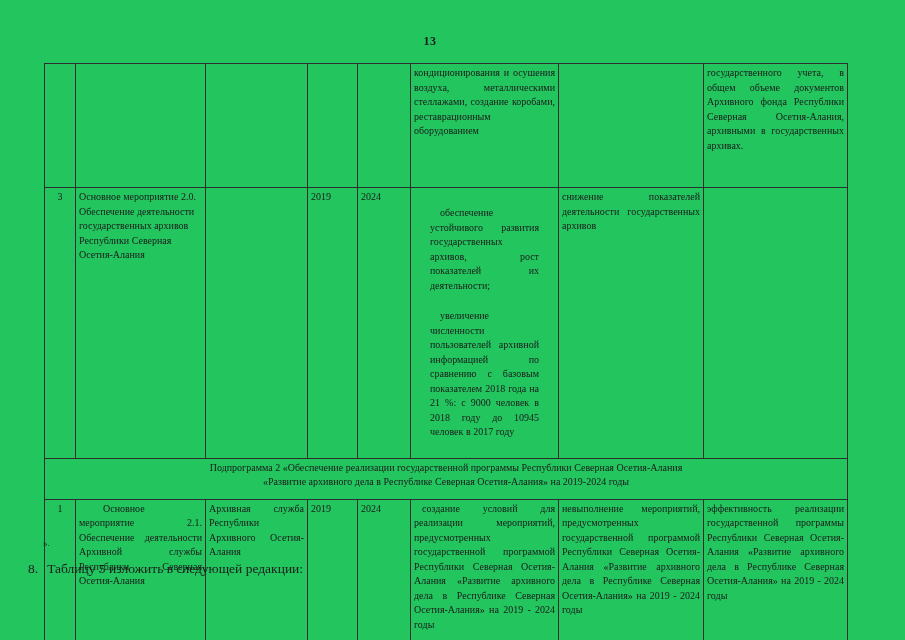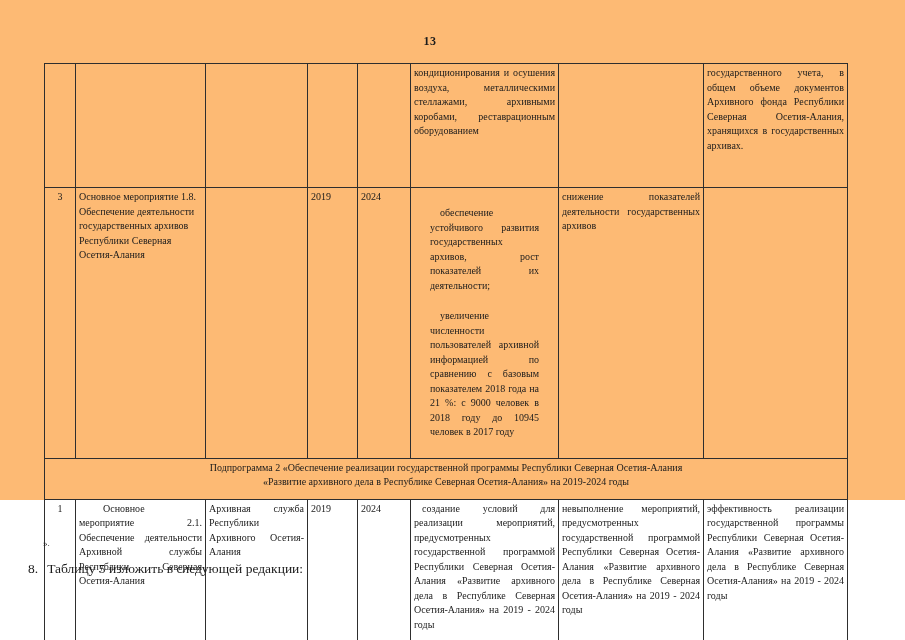--- a/index.html
+++ b/index.html
@@ -8,22 +8,22 @@
     background: #ffffff;
     width: 905px;
     height: 640px;
     overflow: hidden;
     font-family: "Liberation Serif", serif;
     color: #1b1b1b;
   }
   .page {
     position: relative;
     width: 905px;
-    height: 500px;
-    background: #fdba74;
+    height: 640px;
+    background: #22c55e;
   }
   .page-number {
     position: absolute;
     top: 34px;
     left: 0;
     width: 860px;
     text-align: center;
     font-size: 12px;
     font-weight: bold;
     letter-spacing: 0.5px;
@@ -92,28 +92,28 @@
       <col style="width:144px">
     </colgroup>
 
     <tbody>
         <tr style="height:124px">
       <td class="num"></td>
       <td></td>
       <td></td>
       <td class="year"></td>
       <td class="year"></td>
-      <td class="jc">кондиционирования и осушения воздуха, металлическими стеллажами, архивными коробами, реставрационным оборудованием</td>
+      <td class="jc">кондиционирования и осушения воздуха, металлическими стеллажами, создание коробами, реставрационным оборудованием</td>
       <td></td>
-      <td class="jc">государственного учета, в общем объеме документов Архивного фонда Республики Северная Осетия-Алания, хранящихся в государственных архивах.</td>
+      <td class="jc">государственного учета, в общем объеме документов Архивного фонда Республики Северная Осетия-Алания, архивными в государственных архивах.</td>
     </tr>
 
     <tr style="height:160px">
       <td class="num">3</td>
-      <td>Основное мероприятие 1.8. Обеспечение деятельности государственных архивов Республики Северная Осетия-Алания</td>
+      <td>Основное мероприятие 2.0. Обеспечение деятельности государственных архивов Республики Северная Осетия-Алания</td>
       <td></td>
       <td class="year">2019</td>
       <td class="year">2024</td>
       <td>
         <p class="jc ind10">обеспечение устойчивого развития государственных архивов, рост показателей их деятельности;</p>
         <p class="jc ind10">увеличение численности пользователей архивной информацией по сравнению с базовым показателем 2018 года на 21 %: с 9000 человек в 2018 году до 10945 человек в 2017 году</p>
       </td>
       <td class="jc">снижение показателей деятельности государственных архивов</td>
       <td></td>
     </tr>

